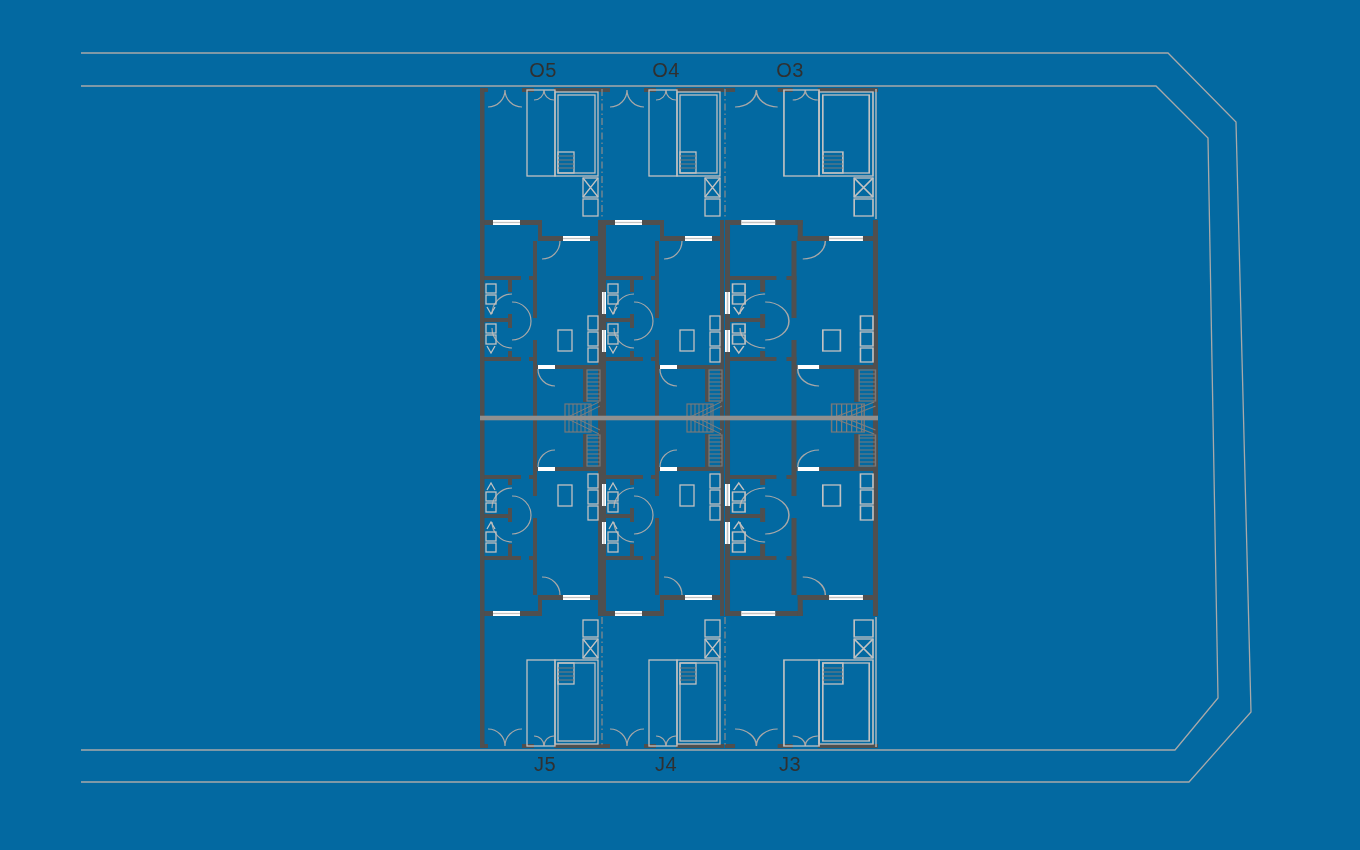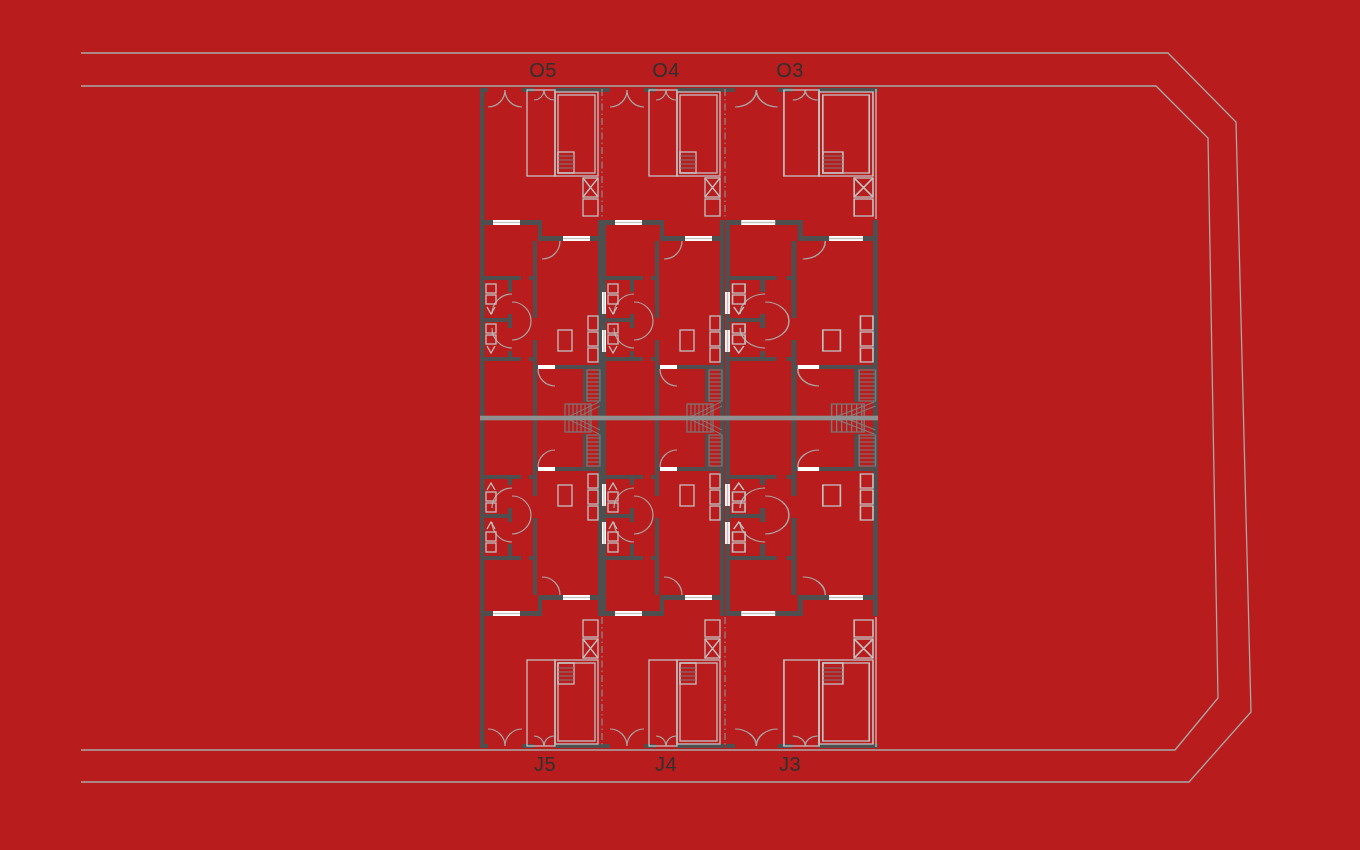--- a/index.html
+++ b/index.html
@@ -1,16 +1,16 @@
 <!DOCTYPE html>
 <html><head>
 <meta charset="utf-8">
 <style>
   html,body{margin:0;padding:0;background:#ffffff;}
-  .stage{position:relative;width:1360px;height:850px;background:#b91c1c;overflow:hidden;
+  .stage{position:relative;width:1360px;height:850px;background:#0369a1;overflow:hidden;
          font-family:"Liberation Sans",sans-serif;}
   svg{display:block;}
   
   .wall  {fill:#4f4f4f;stroke:none;}
   .wall2 {fill:#909090;stroke:none;}
   .gap   {fill:#ffffff;stroke:none;}
   .thin  {stroke:#787878;stroke-width:1.2;fill:none;}
   .lite  {stroke:#c2c2c2;stroke-width:1.3;fill:none;}
   .arc   {stroke:#a8a8a8;stroke-width:1.2;fill:none;}
   .rung  {stroke:#7d7d7d;stroke-width:1;fill:none;}

